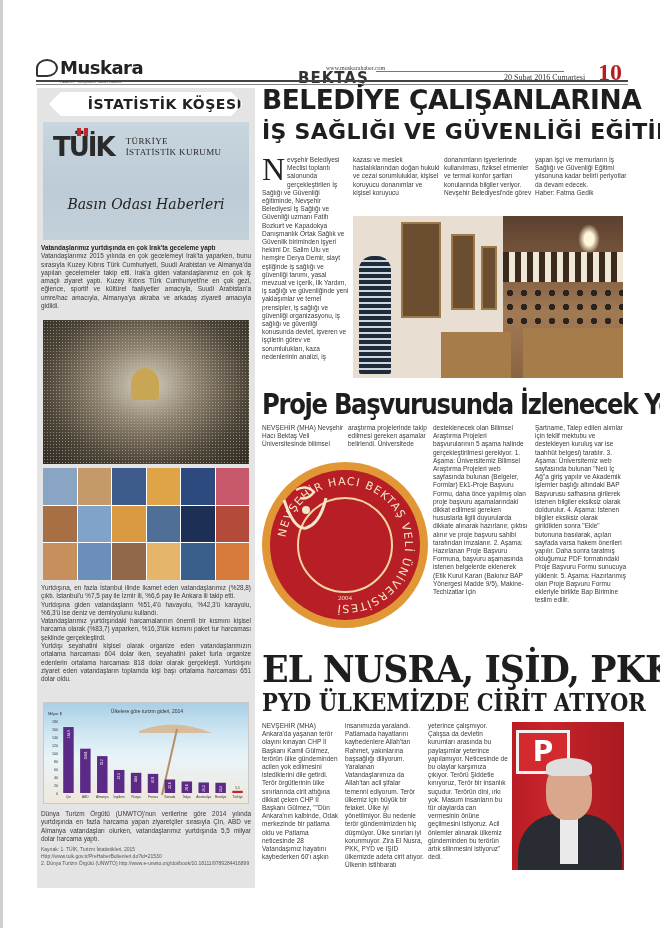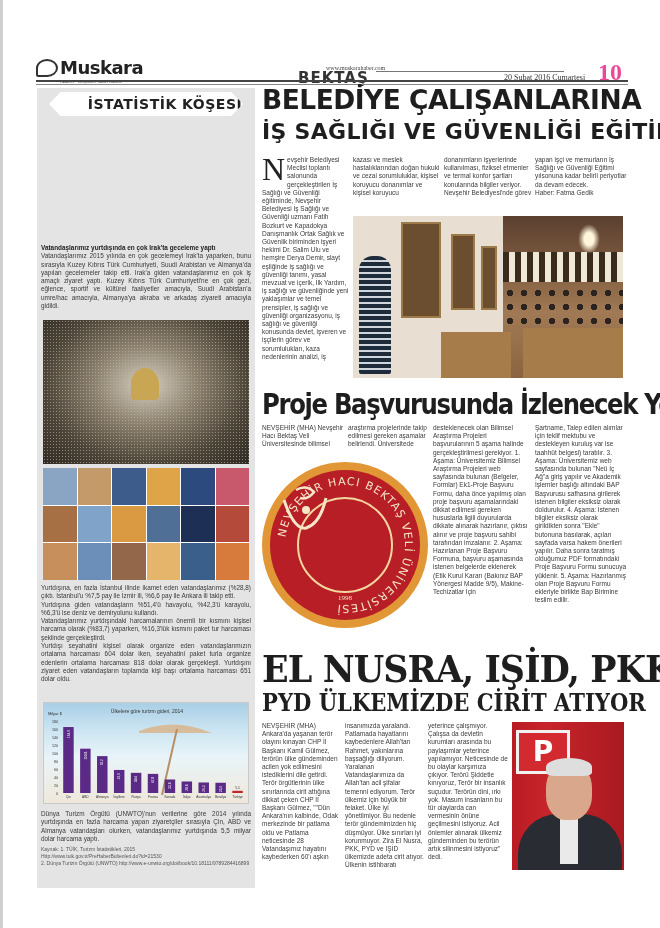--- a/index.html
+++ b/index.html
@@ -11,21 +11,21 @@
   .hdr { position:absolute; left:36px; top:57px; width:592px; height:32px; }
   .logo { position:absolute; left:0; top:2px; display:flex; align-items:flex-end; }
   .logo-mark { width:22px; height:18px; border:2px solid #333; border-radius:50% 50% 50% 10%; margin-right:2px; position:relative; }
   .logo-text { font-family:"DejaVu Sans", sans-serif; font-weight:bold; font-size:18px; letter-spacing:-0.5px; color:#222; line-height:18px; }
   .logo-sub { position:absolute; left:24px; top:22px; font-size:4px; color:#444; white-space:nowrap; }
   .hdr-center { position:absolute; left:262px; top:6px; }
   .hdr-guncel { font-family:"DejaVu Sans", sans-serif; font-weight:bold; font-size:15px; letter-spacing:1px; color:#333; position:absolute; top:6px; left:0; }
   .hdr-url { font-family:"Liberation Serif", serif; font-size:6px; color:#444; position:absolute; left:28px; top:2px; white-space:nowrap; }
   .hdr-line { position:absolute; left:340px; top:14px; width:188px; height:1px; background:#777; }
   .hdr-date { position:absolute; left:468px; top:16px; font-family:"Liberation Serif", serif; font-size:8px; color:#333; white-space:nowrap; }
-  .hdr-page { position:absolute; left:562px; top:2px; font-family:"Liberation Serif", serif; font-weight:bold; font-size:24px; color:#ec4899; }
+  .hdr-page { position:absolute; left:562px; top:2px; font-family:"Liberation Serif", serif; font-weight:bold; font-size:24px; color:#b91c1c; }
   .hdr-rule1 { position:absolute; left:36px; top:80px; width:592px; height:2px; background:#444; }
   .hdr-rule2 { position:absolute; left:36px; top:84px; width:592px; height:1px; background:#888; }
 
   
   .side { position:absolute; left:37px; top:88px; width:218px; height:800px; background:#e4e4e4; }
   .kose { position:absolute; left:12px; top:4px; width:194px; height:24px; background:#fff; clip-path:polygon(6% 0,94% 0,100% 50%,94% 100%,6% 100%,0 50%); display:flex; align-items:center; justify-content:center; }
   .kose span { font-family:"DejaVu Sans", sans-serif; font-weight:bold; font-size:14px; letter-spacing:0.5px; color:#222;margin-left:38px; }
   .tuik-box { position:absolute; left:6px; top:34px; width:206px; height:118px; background:linear-gradient(180deg,#c8d6df 0%,#bccbd6 55%,#c3d1db 100%); }
   .tuik-logo { position:absolute; left:10px; top:10px; display:flex; align-items:center; }
   .tuik-mark { font-family:"DejaVu Sans", sans-serif; font-weight:bold; font-size:26px; color:#2a2a2a; letter-spacing:-2px; position:relative; }
@@ -90,20 +90,34 @@
   <div class="hdr-line"></div>
   <div class="hdr-date">20 Şubat 2016 Cumartesi</div>
   <div class="hdr-page">10</div>
 </div>
 <div class="hdr-rule1"></div>
 <div class="hdr-rule2"></div>
 
 <div class="side">
   <div class="kose">
     <span>İSTATİSTİK KÖŞESİ</span>
+  </div>
+  <div class="tuik-box">
+    <div class="tuik-logo">
+      <span class="tuik-mark">
+        <span class="red" style="left:24px"></span>
+        <span class="red" style="left:31px"></span>
+        <span>TÜİK</span>
+      </span>
+      <span class="tuik-name">
+        <span>TÜRKİYE</span><br>
+        <span>İSTATİSTİK KURUMU</span>
+      </span>
+    </div>
+    <div class="basin">Basın Odası Haberleri</div>
   </div>
 
   <div class="side-text" style="top:156px">
     <b>Vatandaşlarımız yurtdışında en çok Irak'ta geceleme yaptı</b><br>
     <span>Vatandaşlarımız 2015 yılında en çok gecelemeyi Irak'ta yaparken, bunu sırasıyla Kuzey Kıbrıs Türk Cumhuriyeti, Suudi Arabistan ve Almanya'da yapılan gecelemeler takip etti. Irak'a giden vatandaşlarımız en çok iş amaçlı ziyaret yaptı. Kuzey Kıbrıs Türk Cumhuriyeti'ne en çok gezi, eğlence, sportif ve kültürel faaliyetler amacıyla, Suudi Arabistan'a umre/hac amacıyla, Almanya'ya akraba ve arkadaş ziyareti amacıyla gidildi.</span>
   </div>
 
   <div class="photo1">
     <div class="crowd"></div>
     <div class="dome"></div>
@@ -247,21 +261,21 @@
         <textPath href="#sealArc" startOffset="2%" id="seal-text">NEVŞEHİR HACI BEKTAŞ VELİ ÜNİVERSİTESİ</textPath>
       </text>
     </svg>
     <div class="seal-core">
       <svg width="70" height="70" viewBox="0 0 70 70">
         <path d="M14 30 Q 24 60 36 58 Q 50 54 56 28" fill="none" stroke="#f5e6c8" stroke-width="3"></path>
         <path d="M26 20 Q 36 14 44 22 Q 38 30 30 28" fill="none" stroke="#f5e6c8" stroke-width="2.5"></path>
         <circle cx="36" cy="40" r="4" fill="#f5e6c8"></circle>
       </svg>
     </div>
-    <div class="seal-year">1998</div>
+    <div class="seal-year">2004</div>
   </div>
 </div>
 
 <div class="h3a">EL NUSRA, IŞİD, PKK,</div>
 <div class="h3b">PYD ÜLKEMİZDE CİRİT ATIYOR</div>
 
 <div class="col" style="left:262px;top:722px;width:80px;">NEVŞEHİR (MHA) Ankara'da yaşanan terör olayını kınayan CHP İl Başkanı Kamil Gülmez, terörün ülke gündeminden acilen yok edilmesini istediklerini dile getirdi. Terör örgütlerinin ülke sınırlarında cirit attığına dikkat çeken CHP İl Başkanı Gülmez, ""Dün Ankara'nın kalbinde, Odak merkezinde bir patlama oldu ve Patlama neticesinde 28 Vatandaşımız hayatını kaybederken 60'ı aşkın</div>
 <div class="col" style="left:345px;top:722px;width:80px;">insanımızda yaralandı. Patlamada hayatlarını kaybedenlere Allah'tan Rahmet, yakınlarına başsağlığı diliyorum. Yaralanan Vatandaşlarımıza da Allah'tan acil şifalar temenni ediyorum. Terör ülkemiz için büyük bir felaket. Ülke iyi yönetilmiyor. Bu nedenle terör gündemimizden hiç düşmüyor. Ülke sınırları iyi korunmuyor. Zira El Nusra, PKK, PYD ve IŞİD ülkemizde adeta cirit atıyor. Ülkenin istihbaratı</div>
 <div class="col" style="left:428px;top:722px;width:80px;">yeterince çalışmıyor. Çalışsa da devletin kurumları arasında bu paylaşımlar yeterince yapılamıyor. Neticesinde de bu olaylar karşımıza çıkıyor. Terörü Şiddetle kınıyoruz, Terör bir insanlık suçudur. Terörün dini, ırkı yok. Masum insanların bu tür olaylarda can vermesinin önüne geçilmesini istiyoruz. Acil önlemler alınarak ülkemiz gündeminden bu terörün artık silinmesini istiyoruz" dedi.</div>
 

